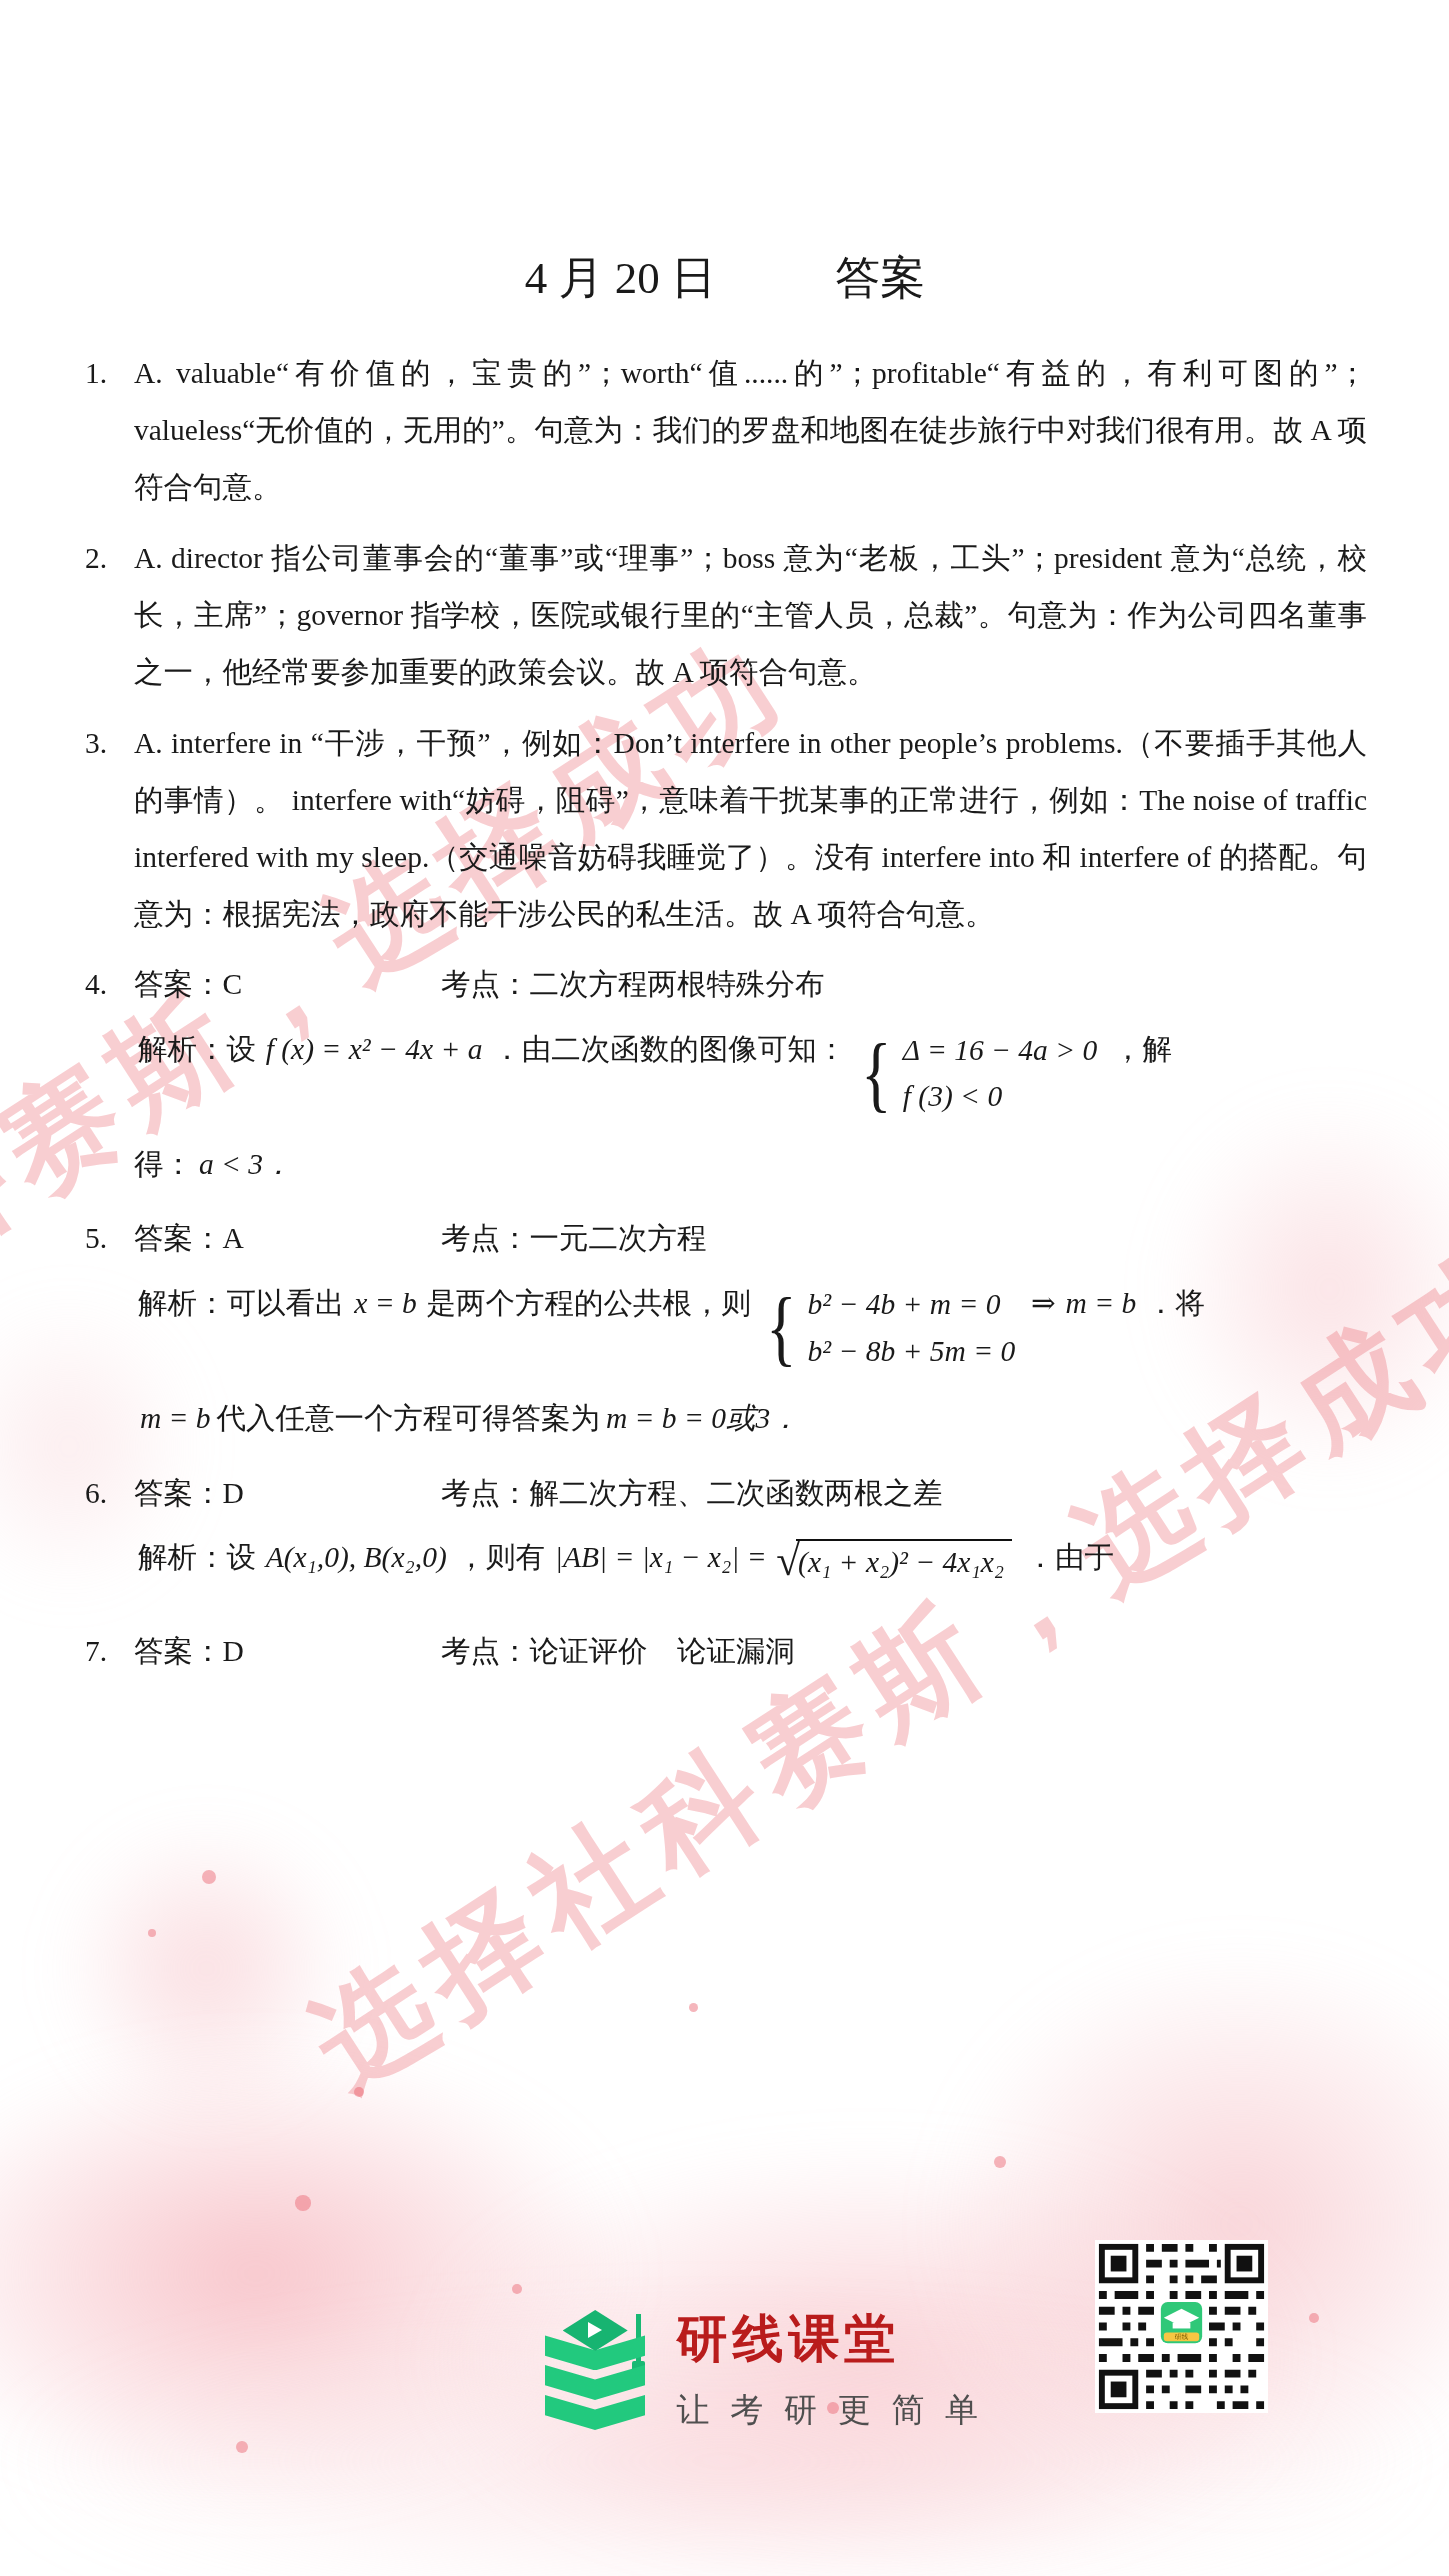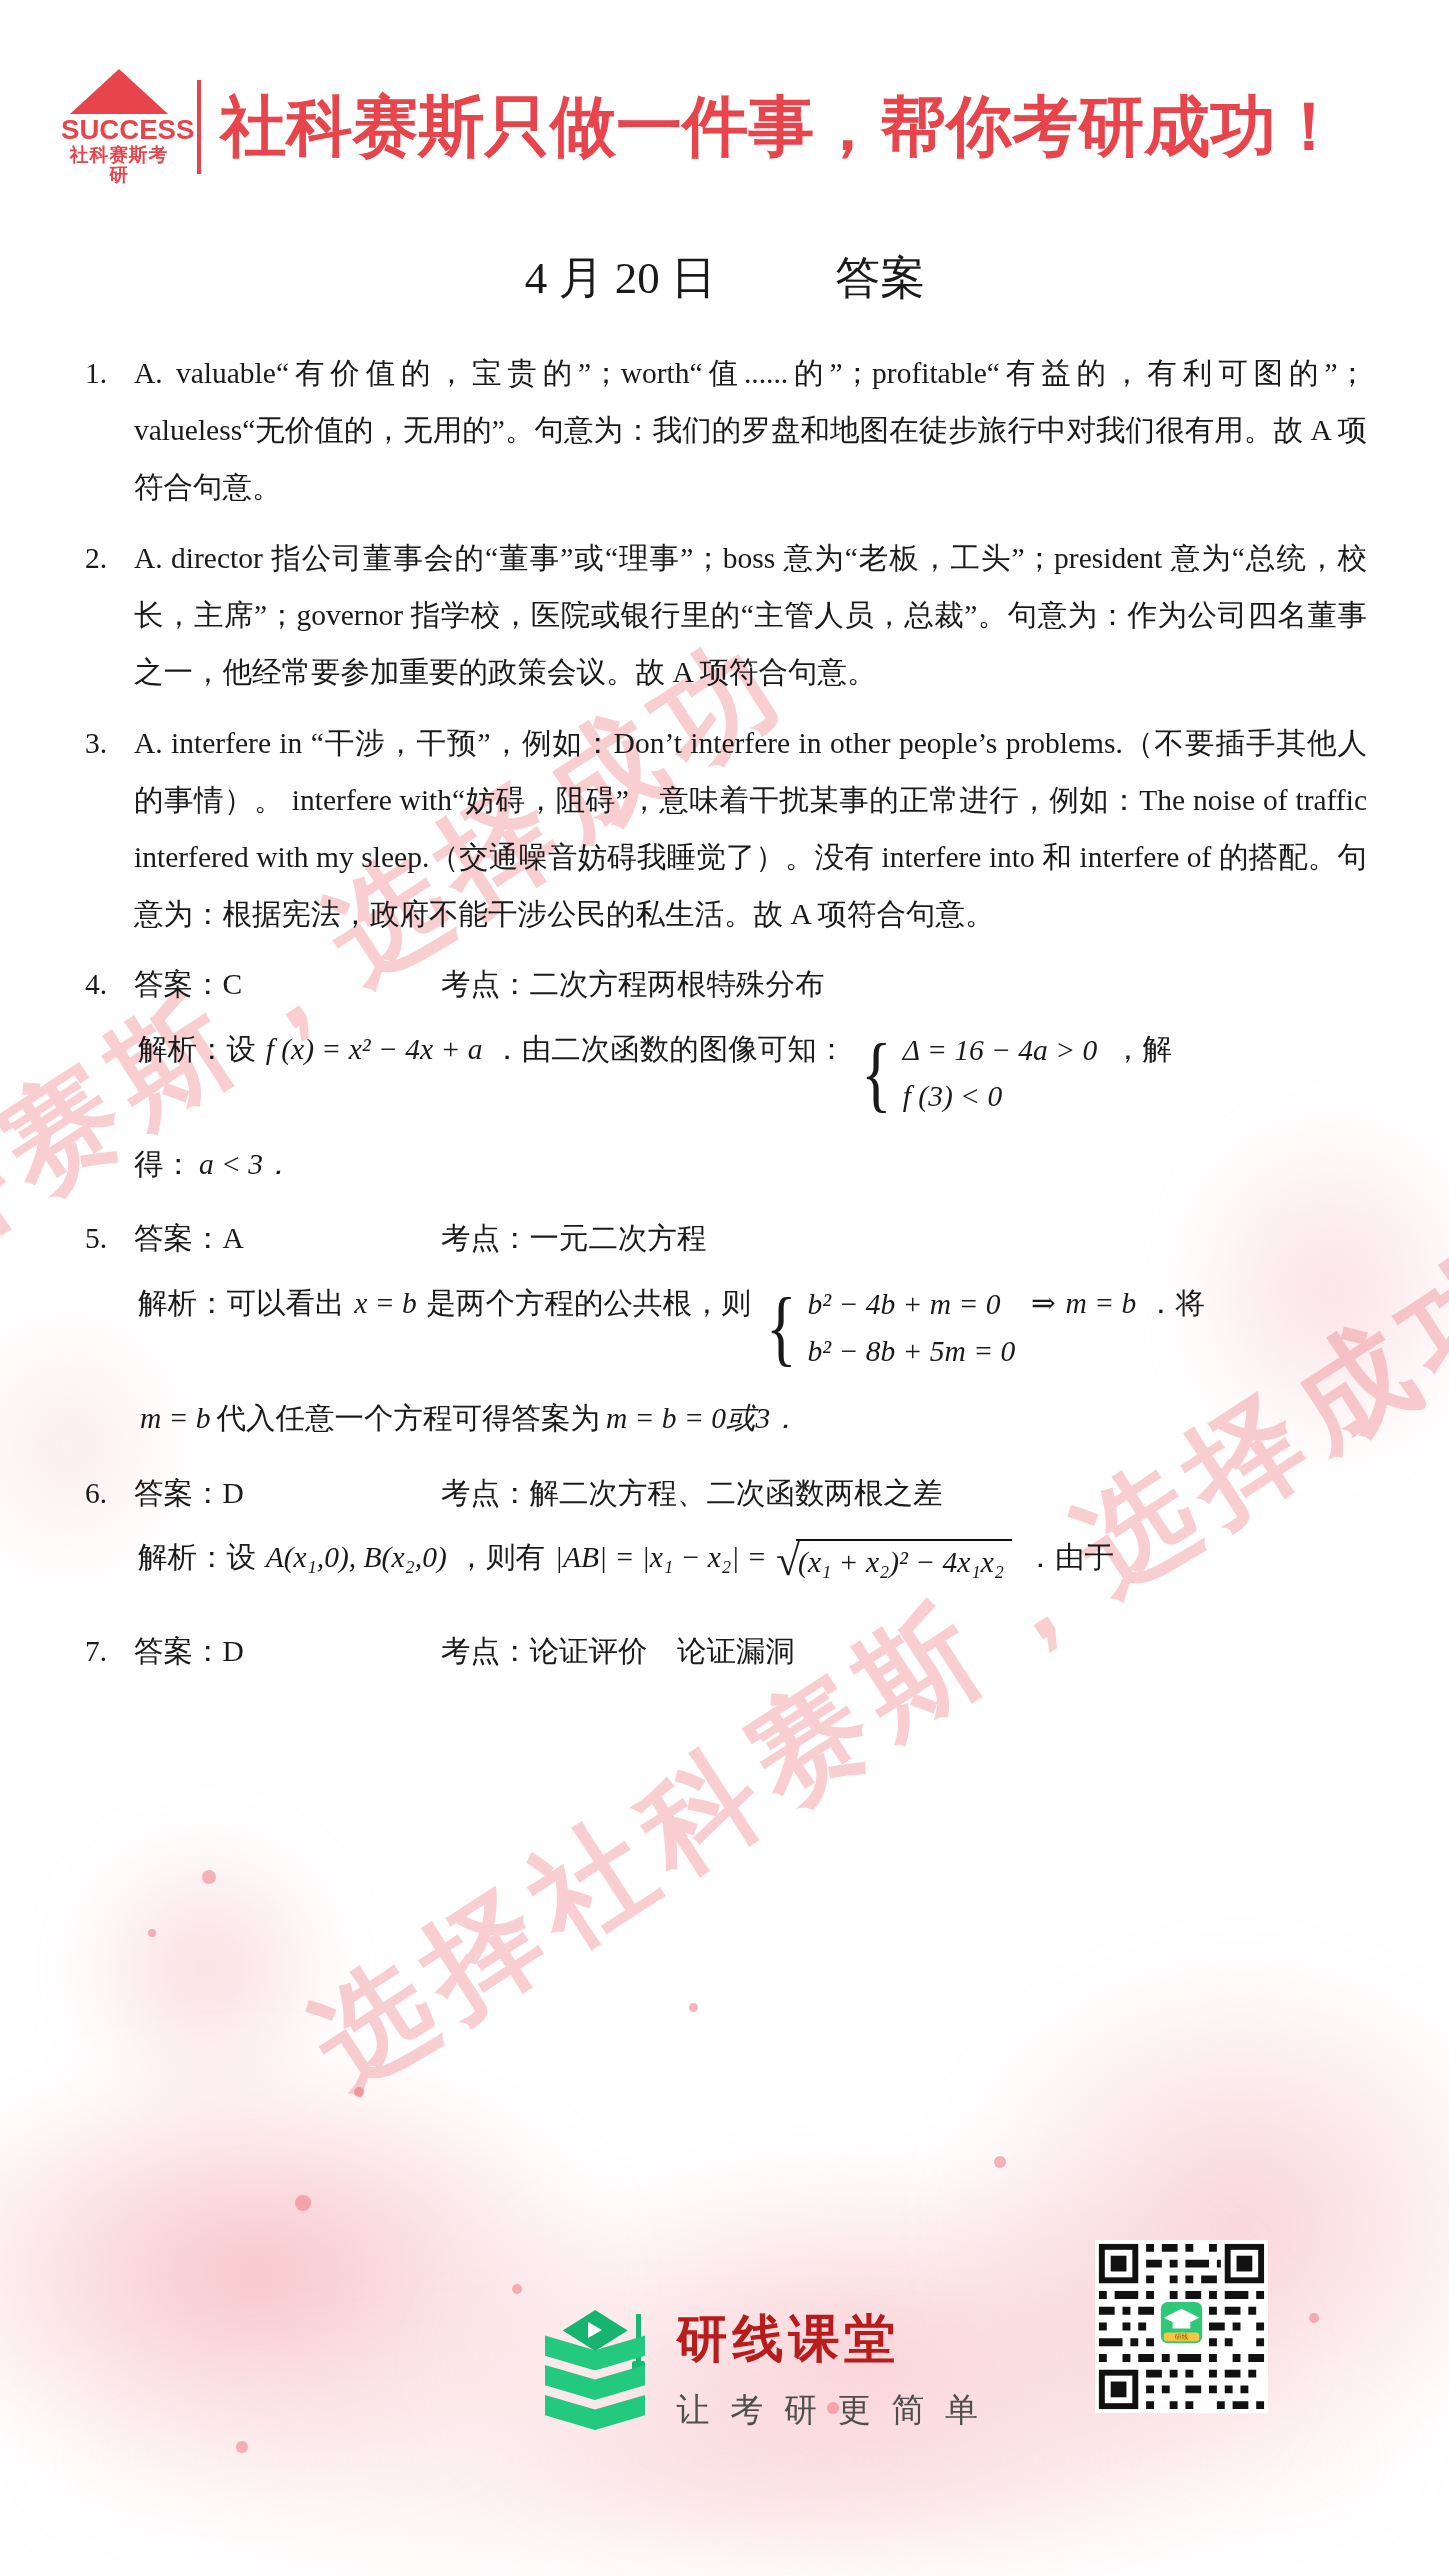--- a/index.html
+++ b/index.html
@@ -94,29 +94,20 @@
   <div class="dot" style="left:689px;top:2003px;width:8.9px;height:8.9px;"></div>
   <div class="dot" style="left:994px;top:2156px;width:11.8px;height:11.8px;"></div>
   <div class="dot" style="left:512px;top:2284px;width:9.8px;height:9.8px;"></div>
   <div class="dot" style="left:827px;top:2402px;width:11.8px;height:11.8px;"></div>
   <div class="dot" style="left:1309px;top:2313px;width:9.8px;height:9.8px;"></div>
   <div class="dot" style="left:236px;top:2441px;width:11.8px;height:11.8px;"></div>
 
   <div class="watermark wm1">选择社科赛斯，选择成功</div>
   <div class="watermark wm2">选择社科赛斯，选择成功</div>
 
-  <div class="header">
-    <div class="logo">
-      <div class="logo-tri"></div>
-      <div class="logo-success">SUCCESS</div>
-      <div class="logo-sub">社科赛斯考研</div>
-    </div>
-    <div class="hdivider"></div>
-    <div class="hslogan">社科赛斯只做一件事，帮你考研成功！</div>
-  </div>
 
   <div class="title">
     <span class="date">4 月 20 日</span>
     <span>答案</span>
   </div>
 
   <div class="content">
 
     <div class="item">
       <span class="num">1.</span>

